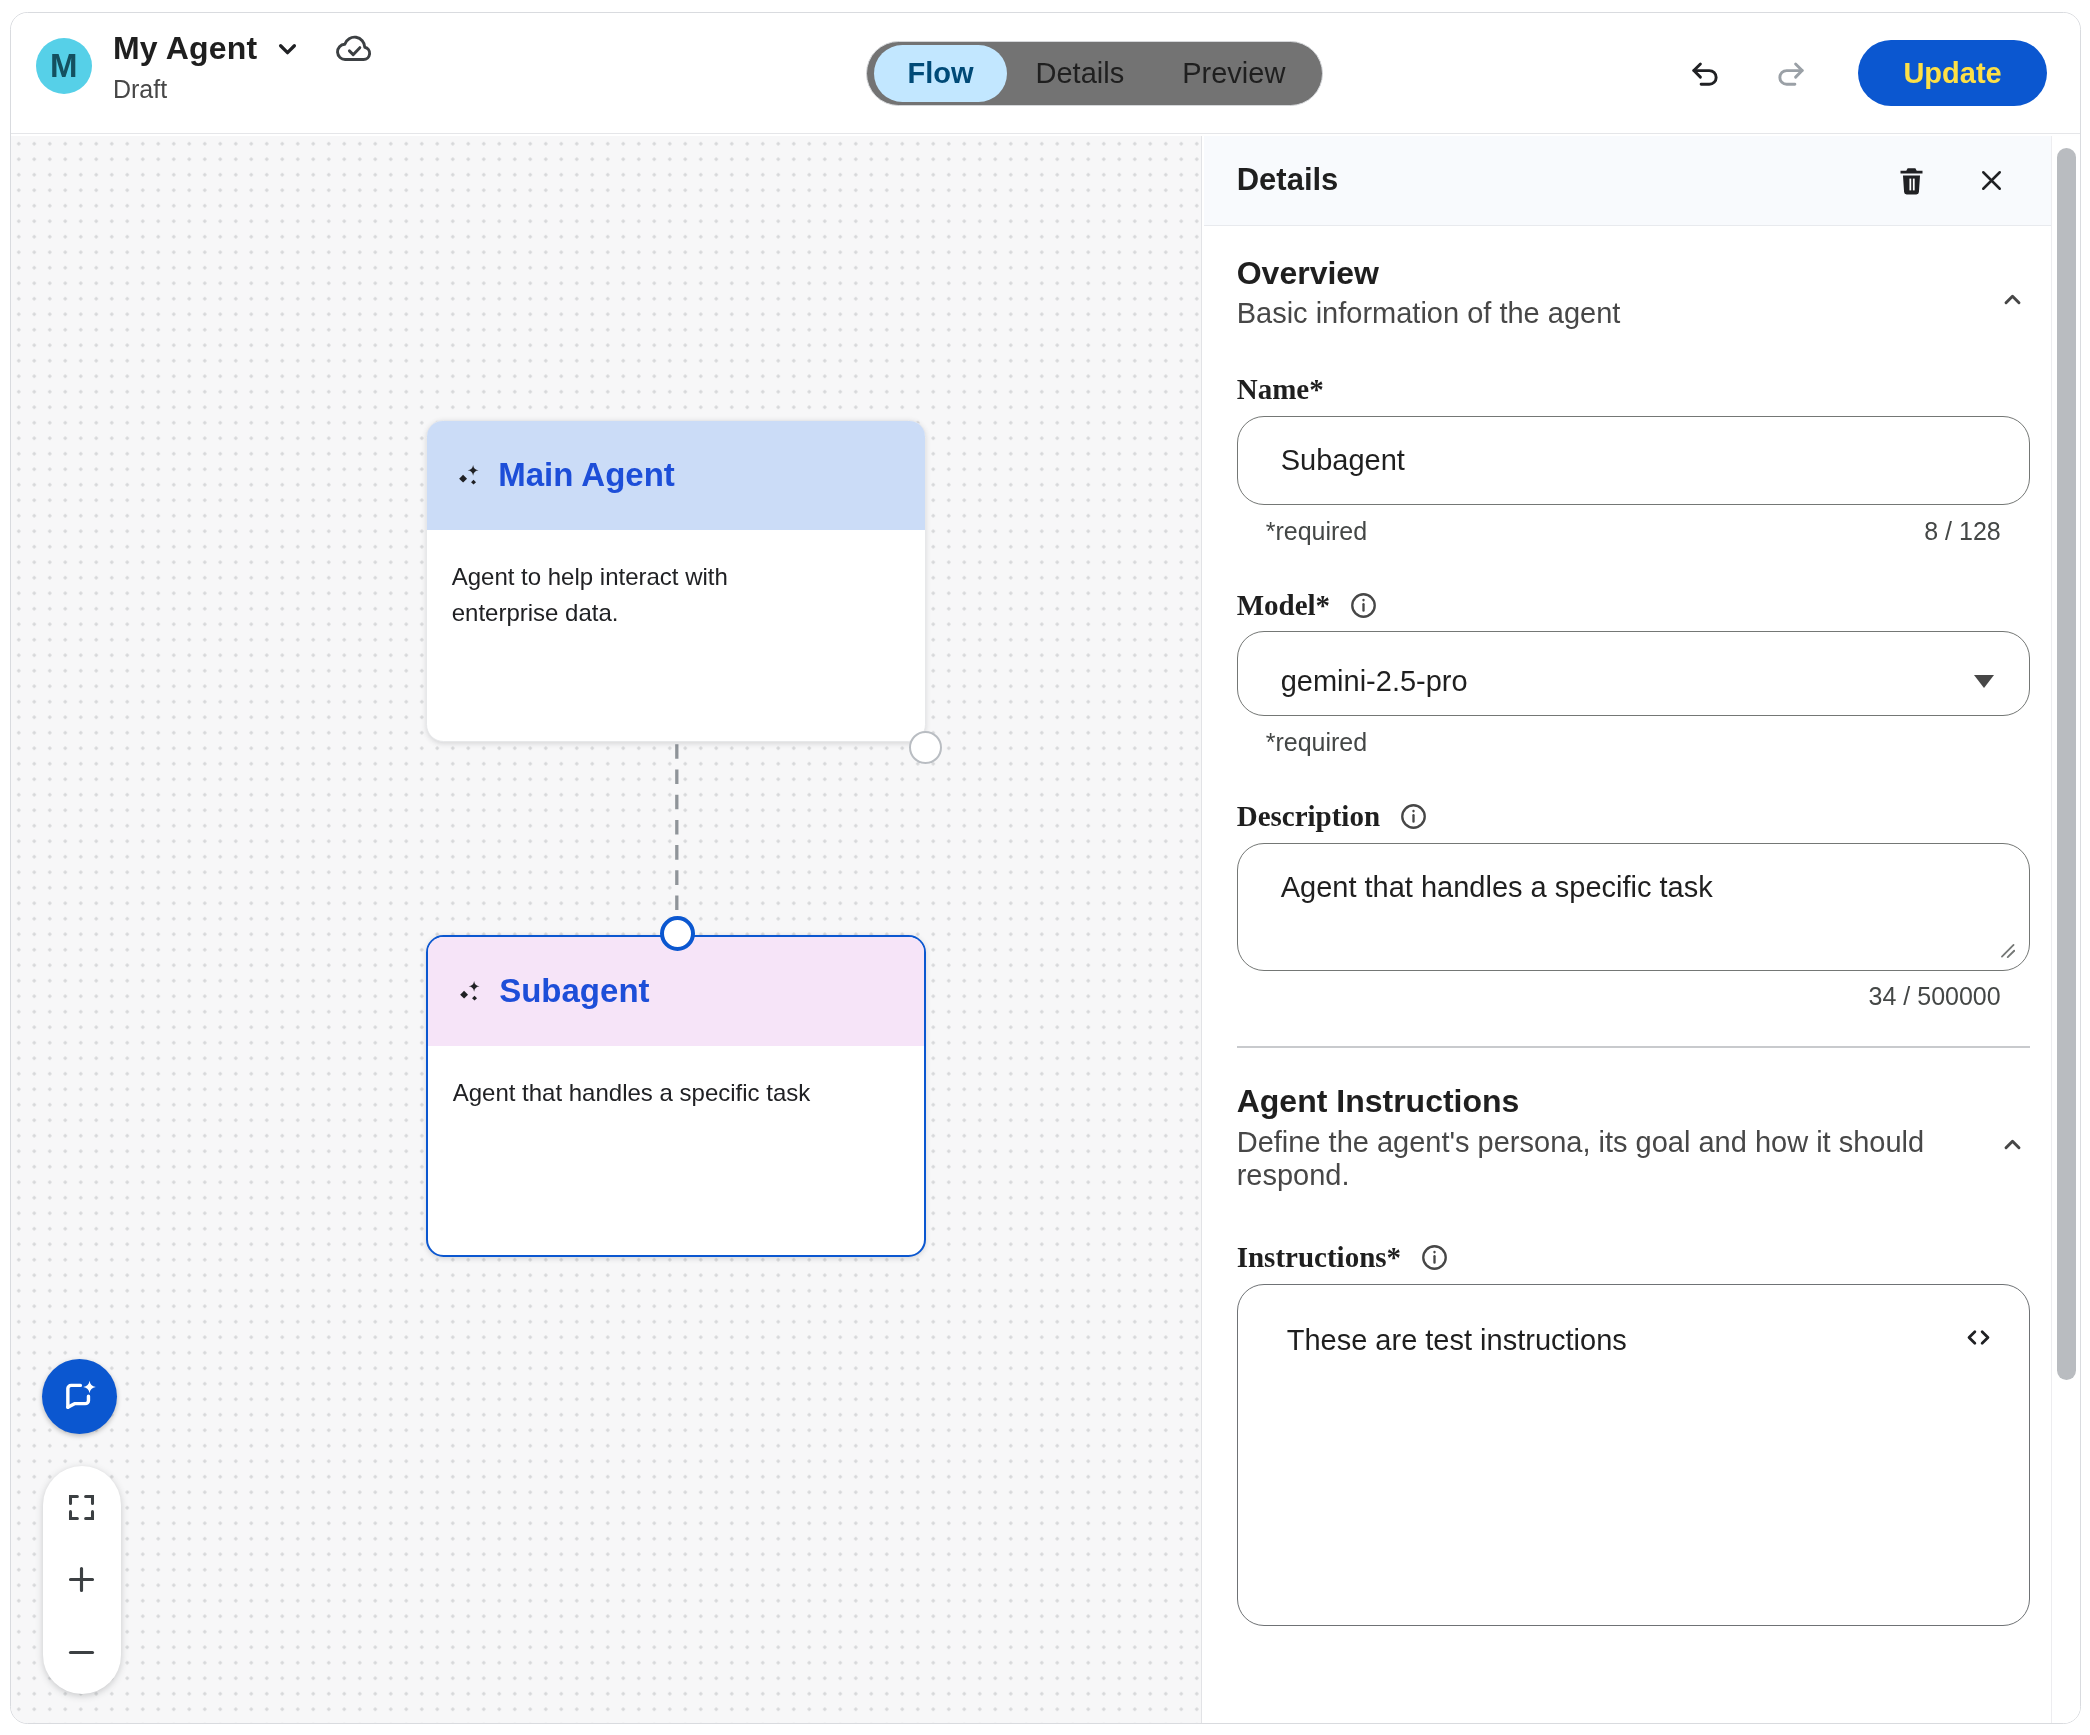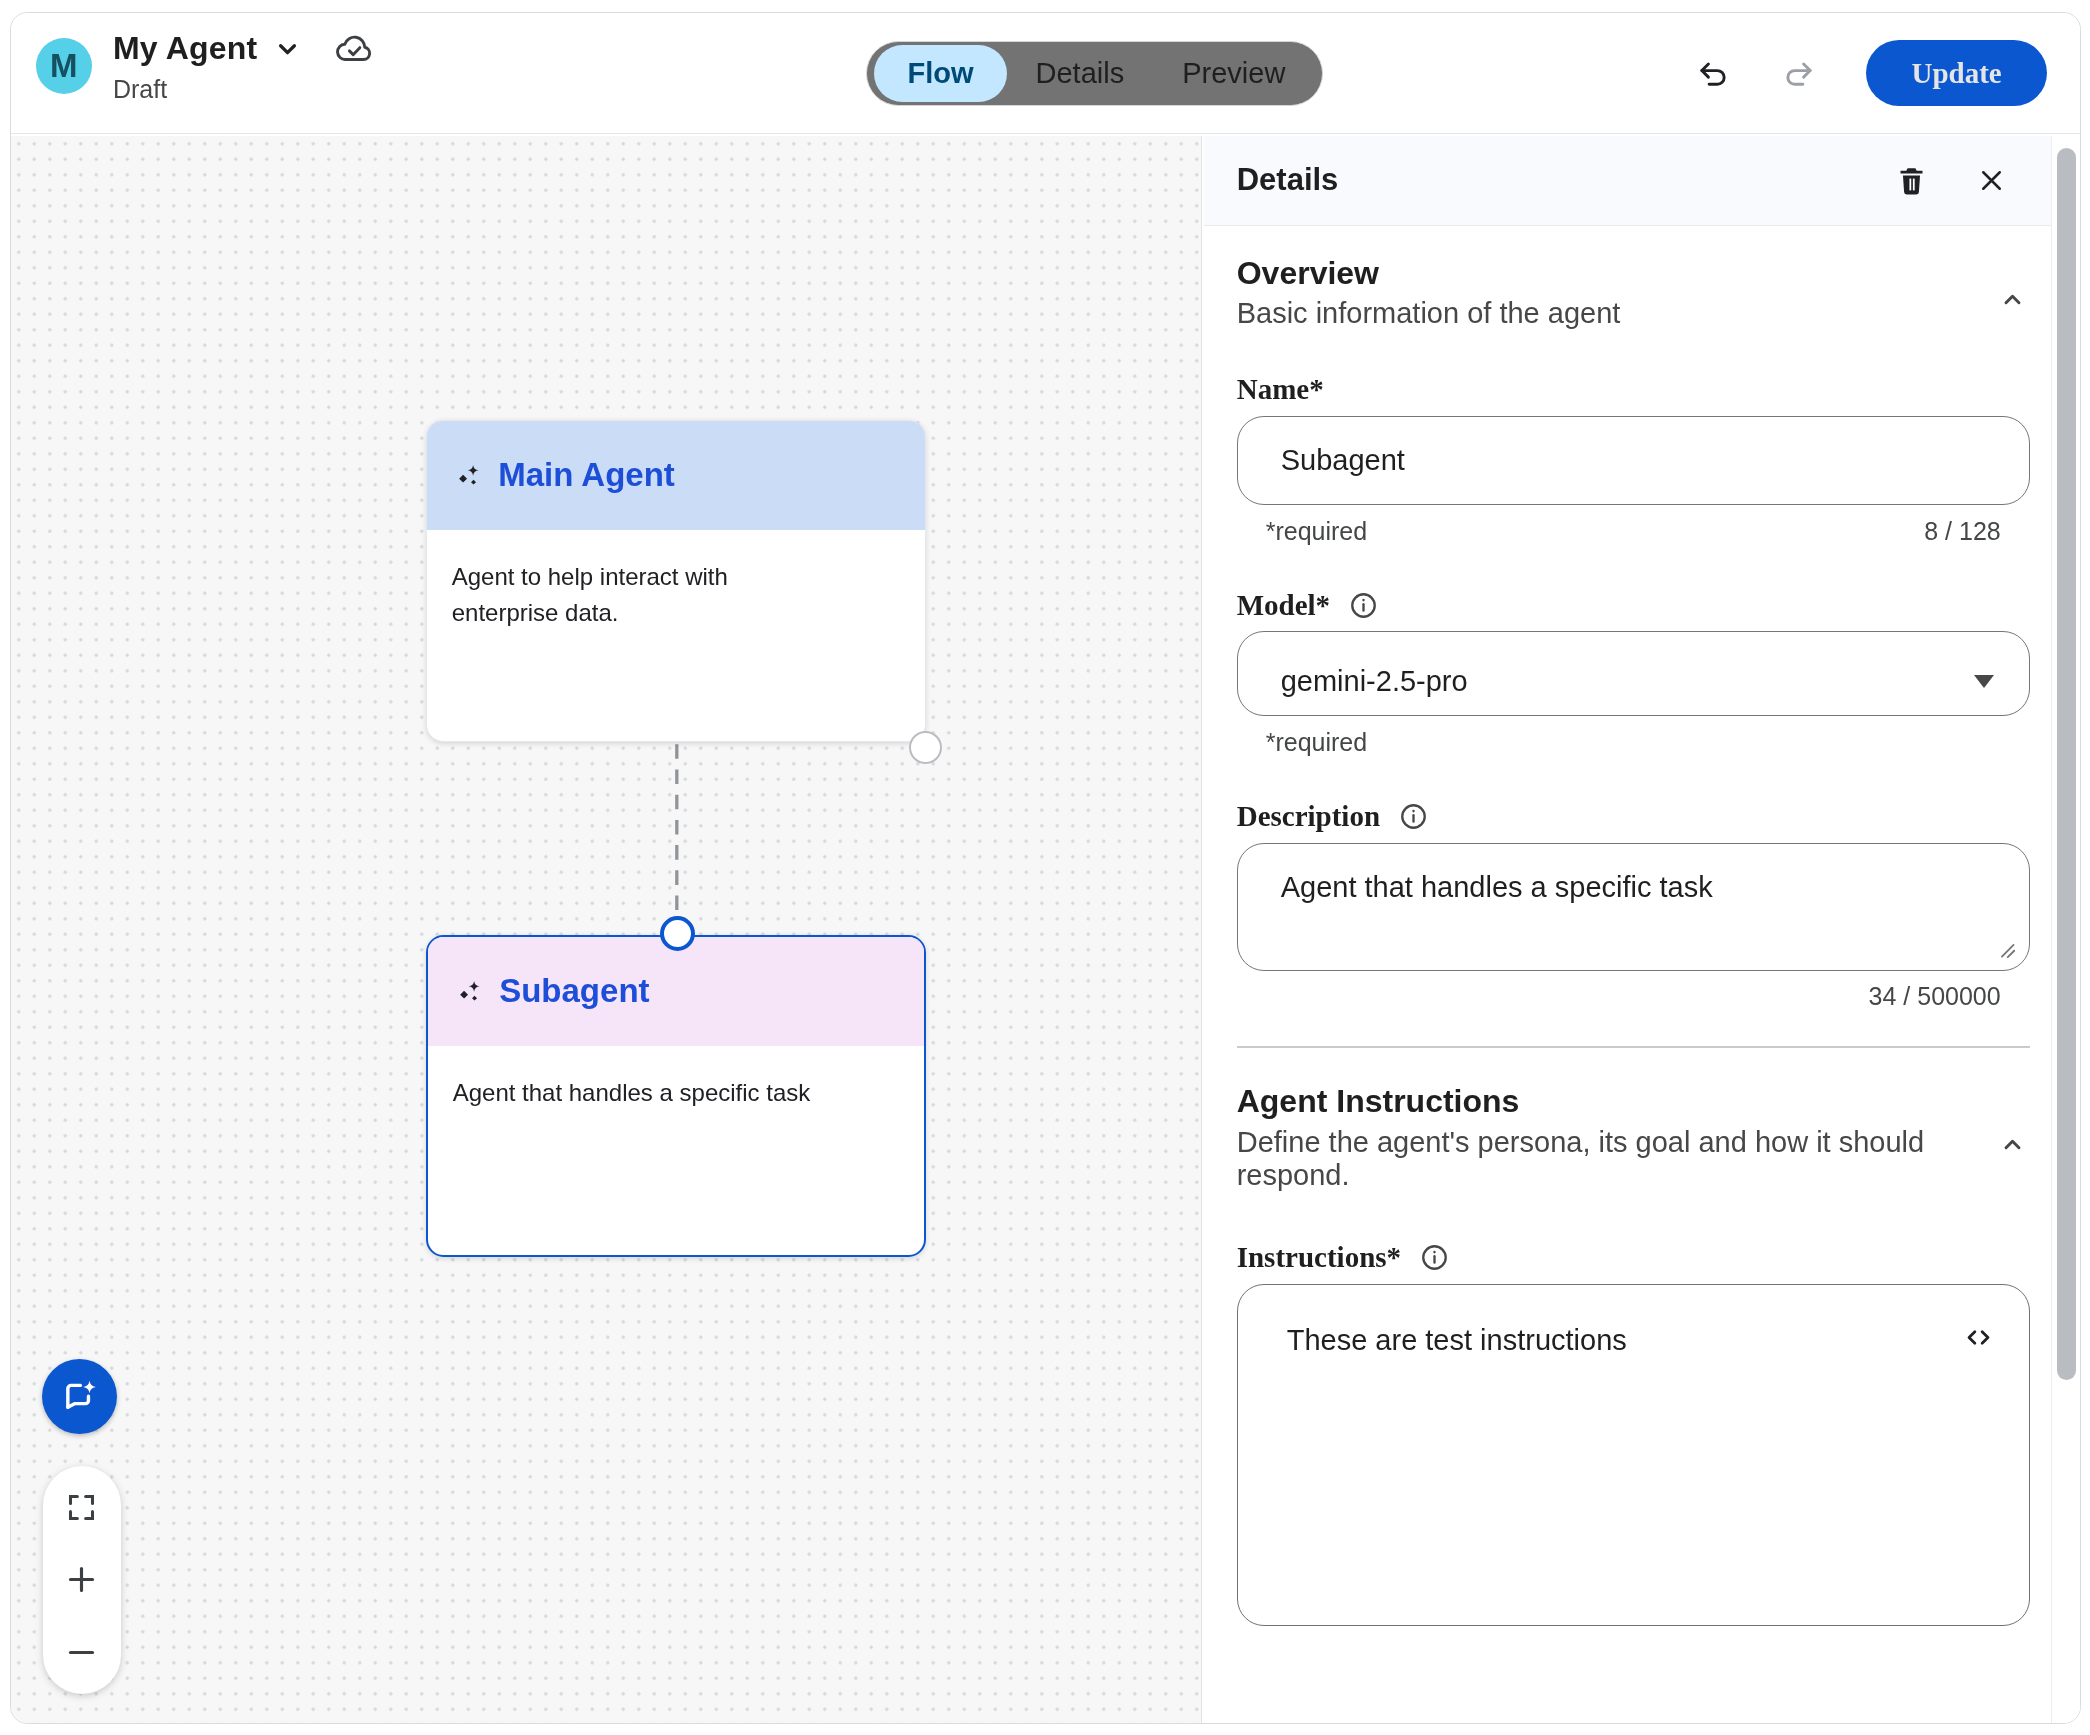--- a/index.html
+++ b/index.html
@@ -18,22 +18,22 @@
   .app-title { font-size:32px; font-weight:700; letter-spacing:0.2px; }
   .app-sub { font-size:25px; color:#474747; margin-top:5.8px; }
   .icon-btn { background:none; border:none; cursor:pointer; display:flex; align-items:center; justify-content:center; padding:0; }
   .tabs {
     position:absolute; left:855px; top:28px; height:65px; display:flex; align-items:center;
     background:#737373; border:1.9px solid #d5d7da; border-radius:39px; padding:0 7.8px; z-index:31;
   }
   .tab { font-size:29px; padding:0 29px; height:57px; display:flex; align-items:center; border-radius:29px; color:#1f1f1f; cursor:pointer; white-space:nowrap; }
   .tab.active { background:var(--tab-selected-bg,#c2e7ff); color:var(--tab-selected-text,#004a77); font-weight:700; padding:0 33px; }
   .topbar-right { position:absolute; right:33px; top:0; height:121px; display:flex; align-items:center; gap:50px; }
-  .update-btn { background:var(--accent,#0b57d0); color:#e5e5e5; font-size:29px; font-weight:600; border:none;
-                border-radius:35px; height:66px; padding:0 45px; cursor:pointer; font-family:Liberation Serif, serif; }
+  .update-btn { background:var(--accent,#0b57d0); color:#fde047; font-size:29px; font-weight:600; border:none;
+                border-radius:35px; height:66px; padding:0 45px; cursor:pointer; font-family:Liberation Sans, sans-serif; }
   
   .canvas {
     position:absolute; left:0; top:123px; width:1191px; height:1588px;
     background-color:#f7f7f8;
     background-image:radial-gradient(circle, #d6d7d9 1.5px, rgba(0,0,0,0) 1.6px);
     background-size:15.5px 15.5px; border-right:1.9px solid #e2e3e6; overflow:hidden;
   }
   .edge-svg { position:absolute; left:0; top:0; width:100%; height:100%; pointer-events:none; }
   .node { position:absolute; width:500px; height:322px; background:#fff; border-radius:17.5px;
           border:1.5px solid #e7e8ea; box-shadow:0 1.9px 5.8px rgba(60,64,67,.16); }

